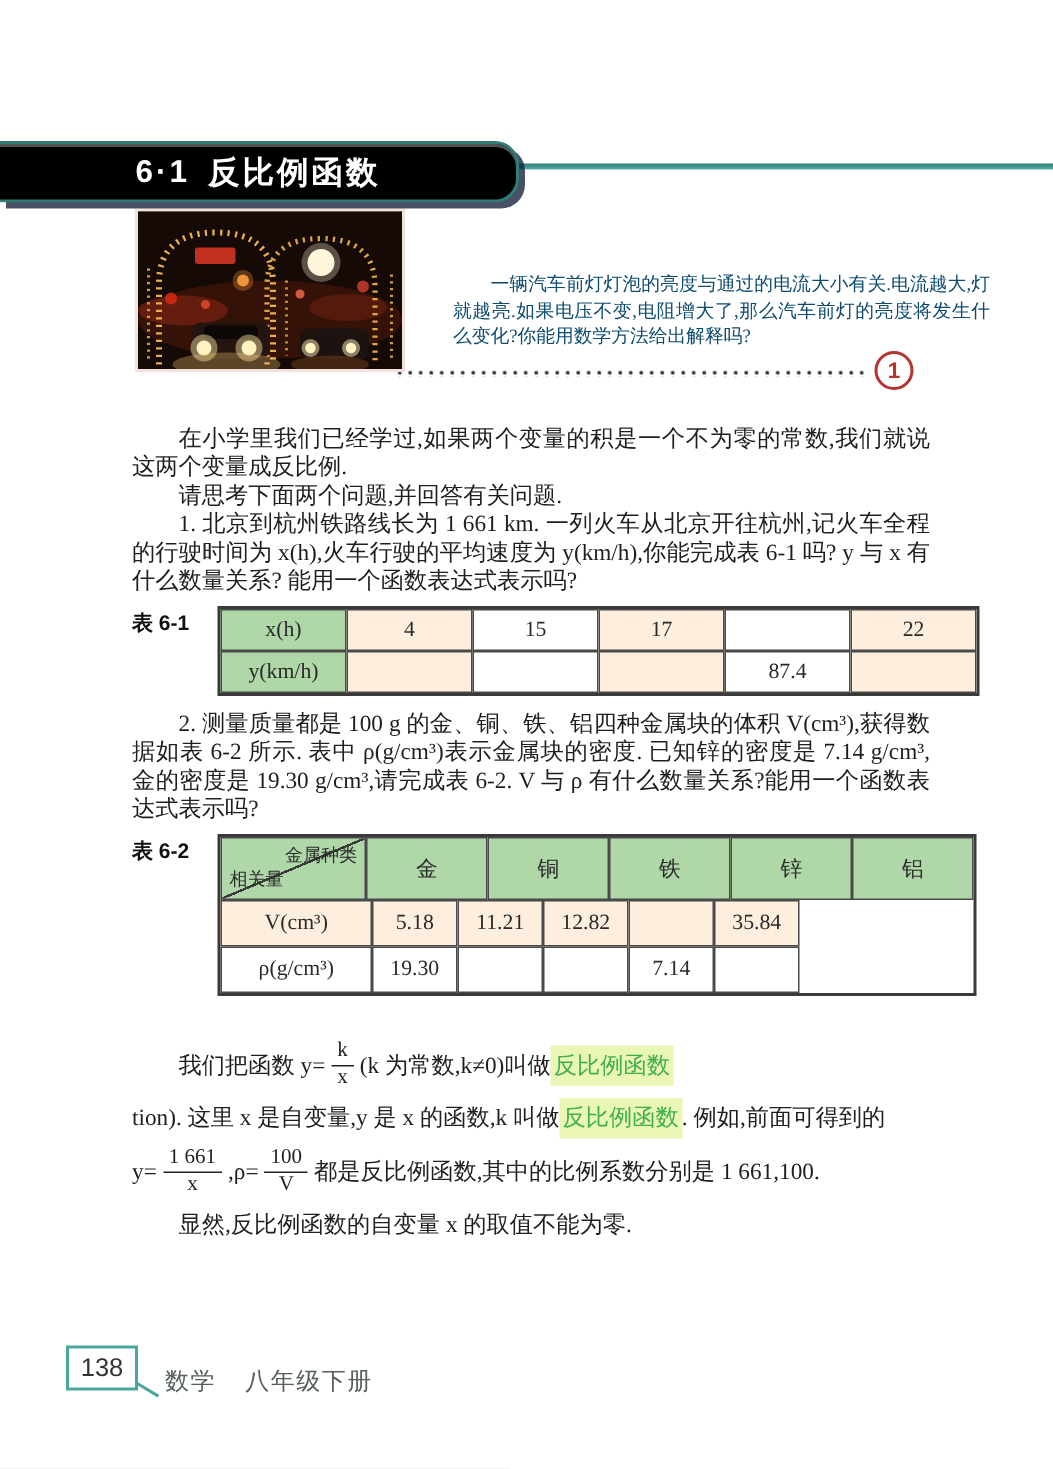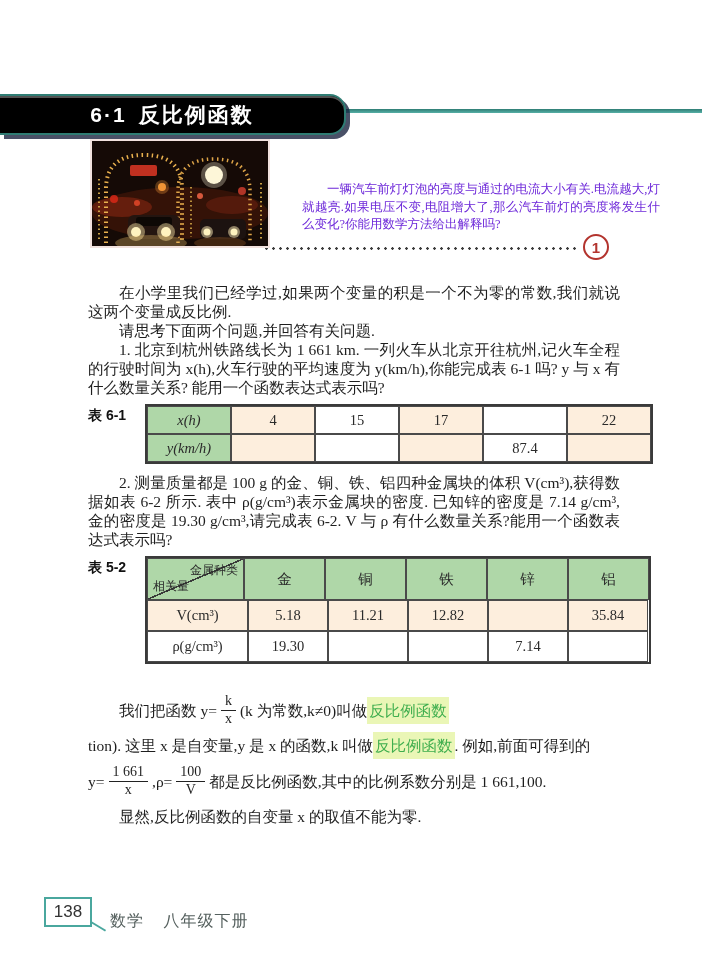--- a/index.html
+++ b/index.html
@@ -18,21 +18,21 @@
     color:#fff;font-weight:bold;font-size:21px;letter-spacing:2px;}
   .header-bar .sec{margin-right:12px;}
 
   
   .photo{position:absolute;left:90px;top:139px;width:180px;height:109px;
     border:2px solid #f2e2de;box-sizing:border-box;background:#150a06;z-index:3;}
   .photo svg{display:block;}
 
   
   .caption{position:absolute;left:302px;top:181px;width:358px;
-    font-size:12.5px;line-height:17.5px;color:#6d28d9;text-indent:2em;text-align:justify;}
+    font-size:12.5px;line-height:17.5px;color:#0c4a6e;text-indent:2em;text-align:justify;}
   .dotline{position:absolute;left:265px;top:247px;width:313px;height:4px;
     background-image:radial-gradient(circle at 1.5px 1.5px,#3d3d3d 1.1px,transparent 1.5px);
     background-size:7px 4px;background-repeat:repeat-x;}
   .marker{position:absolute;left:583px;top:234px;width:26px;height:26px;border-radius:50%;
     border:2px solid #b3342e;color:#b3342e;font-weight:bold;font-size:15px;
     display:flex;align-items:center;justify-content:center;box-sizing:border-box;
     font-family:"Liberation Sans",sans-serif;}
 
   
   .flow{position:absolute;left:88px;top:283px;width:532px;}
@@ -40,31 +40,31 @@
 
   
   .tblwrap{position:relative;margin:7px 0 9px 57px;}
   .tbl-label{position:absolute;left:-57px;top:3px;font-family:"Liberation Sans","DejaVu Sans",sans-serif;
     font-weight:bold;font-size:14px;color:#111;white-space:nowrap;}
   .tbl{border:2px solid #3a3a3a;display:inline-block;}
   .tr{display:flex;}
   .td{box-sizing:border-box;border:1px solid #4a4a4a;display:flex;align-items:center;justify-content:center;
     font-size:14.5px;color:#2a2a2a;}
   .t1 .td{height:28px;}
-  .t1 .hdr{width:84px;background:#afd7a8;font-style:italic;}
+  .t1 .hdr{width:84px;background:#afd7a8;}
   .t1 .c{width:84px;}
   .peach{background:#fdeedd;}
   .t2 .corner{width:97px;height:42px;background:#afd7a8;position:relative;
     background-image:linear-gradient(to bottom right,transparent calc(50% - 0.8px),#3a3a3a calc(50% - 0.8px),#3a3a3a calc(50% + 0.8px),transparent calc(50% + 0.8px)),linear-gradient(#afd7a8,#afd7a8);
     font-size:12px;}
   .t2 .corner .c-top{position:absolute;top:3px;right:5px;}
   .t2 .corner .c-bot{position:absolute;bottom:4px;left:5px;}
   .t2 .colhd{width:81px;height:42px;background:#afd7a8;}
   .t2 .rowhd{width:101px;height:31px;}
-  .t2 .c{width:80px;height:31px;}
+  .t2 .c{width:57px;height:31px;}
 
   
   .defblock{margin-top:24px;font-size:15.5px;}
   .defline{white-space:nowrap;line-height:27px;display:flex;align-items:center;}
   .defline.ind{padding-left:2em;}
   .defline.tall{height:44px;}
   .frac{display:inline-flex;flex-direction:column;text-align:center;vertical-align:middle;
     margin:0 4px;font-size:14px;line-height:1.18;}
   .frac .num{border-bottom:1.3px solid #222;padding:0 4px;}
   .frac .den{padding:0 4px;}
@@ -160,21 +160,21 @@
           <div class="td c peach"></div>
           <div class="td c">87.4</div>
           <div class="td c peach"></div>
         </div>
       </div>
     </div>
 
     <p>2. 测量质量都是 100 g 的金、铜、铁、铝四种金属块的体积 V(cm³),获得数据如表 6-2 所示. 表中 ρ(g/cm³)表示金属块的密度. 已知锌的密度是 7.14 g/cm³,金的密度是 19.30 g/cm³,请完成表 6-2. V 与 ρ 有什么数量关系?能用一个函数表达式表示吗?</p>
 
     <div class="tblwrap">
-      <div class="tbl-label">表 5-2</div>
+      <div class="tbl-label">表 6-2</div>
       <div class="tbl t2">
         <div class="tr">
           <div class="td corner">
             <span class="c-top">金属种类</span>
             <span class="c-bot">相关量</span>
           </div>
           <div class="td colhd">金</div>
           <div class="td colhd">铜</div>
           <div class="td colhd">铁</div>
           <div class="td colhd">锌</div>

